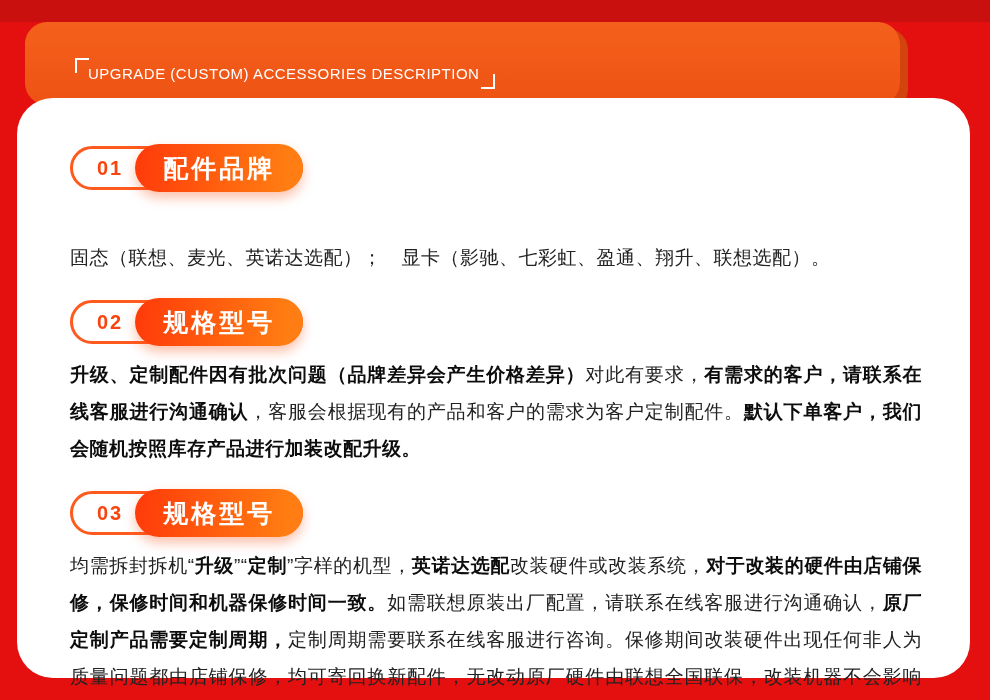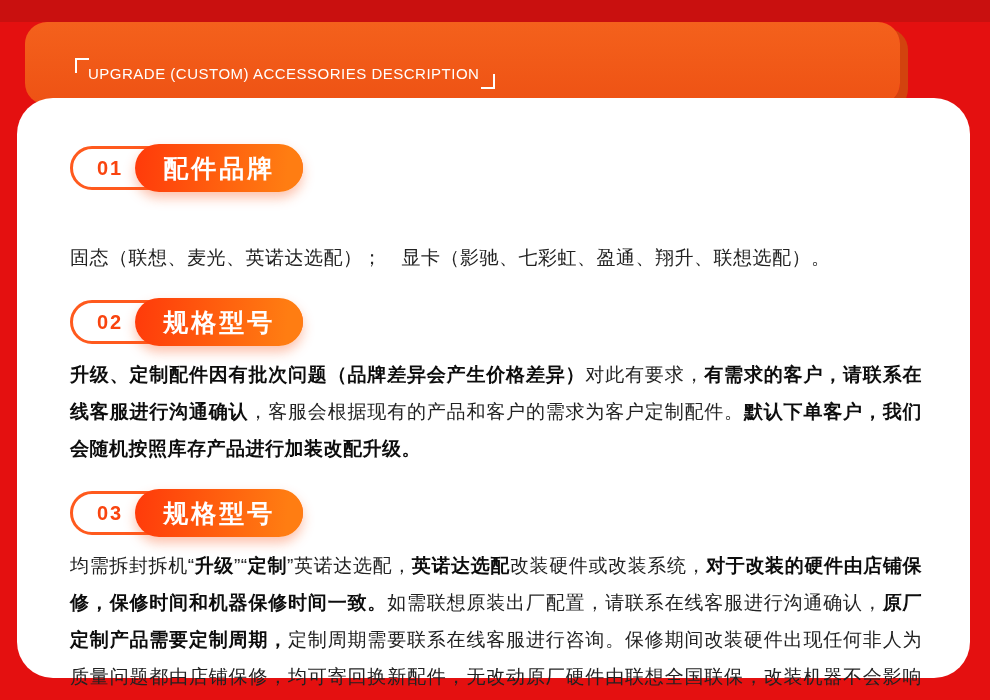--- a/index.html
+++ b/index.html
@@ -134,16 +134,16 @@
       <span class="badge-label">规格型号</span>
     </div>
     <p class="body-text"><b>升级、定制配件因有批次问题（品牌差异会产生价格差异）</b><span>对此有要求，</span><b>有需求的客户，请联系在线客服进行沟通确认</b><span>，客服会根据现有的产品和客户的需求为客户定制配件。</span><b>默认下单客户，我们会随机按照库存产品进行加装改配升级。</b></p>
   </section>
 
   <section class="section">
     <div class="badge">
       <span class="badge-num">03</span>
       <span class="badge-label">规格型号</span>
     </div>
-    <p class="body-text"><span>均需拆封拆机“</span><b>升级</b><span>”“</span><b>定制</b><span>”英诺达选配，</span><b>英诺达选配</b><span>改装硬件或改装系统，</span><b>对于改装的硬件由店铺保修，保修时间和机器保修时间一致。</b><span>如需联想原装出厂配置，请联系在线客服进行沟通确认，</span><b>原厂定制产品需要定制周期，</b><span>定制周期需要联系在线客服进行咨询。保修期间改装硬件出现任何非人为质量问题都由店铺保修，均可寄回换新配件，无改动原厂硬件由联想全国联保，改装机器不会影响原厂硬件保修。如有特殊要求联系在线客服进一步沟通</span></p>
+    <p class="body-text"><span>均需拆封拆机“</span><b>升级</b><span>”“</span><b>定制</b><span>”字样的机型，</span><b>英诺达选配</b><span>改装硬件或改装系统，</span><b>对于改装的硬件由店铺保修，保修时间和机器保修时间一致。</b><span>如需联想原装出厂配置，请联系在线客服进行沟通确认，</span><b>原厂定制产品需要定制周期，</b><span>定制周期需要联系在线客服进行咨询。保修期间改装硬件出现任何非人为质量问题都由店铺保修，均可寄回换新配件，无改动原厂硬件由联想全国联保，改装机器不会影响原厂硬件保修。如有特殊要求联系在线客服进一步沟通</span></p>
   </section>
 
 </div>
 
 </body></html>

